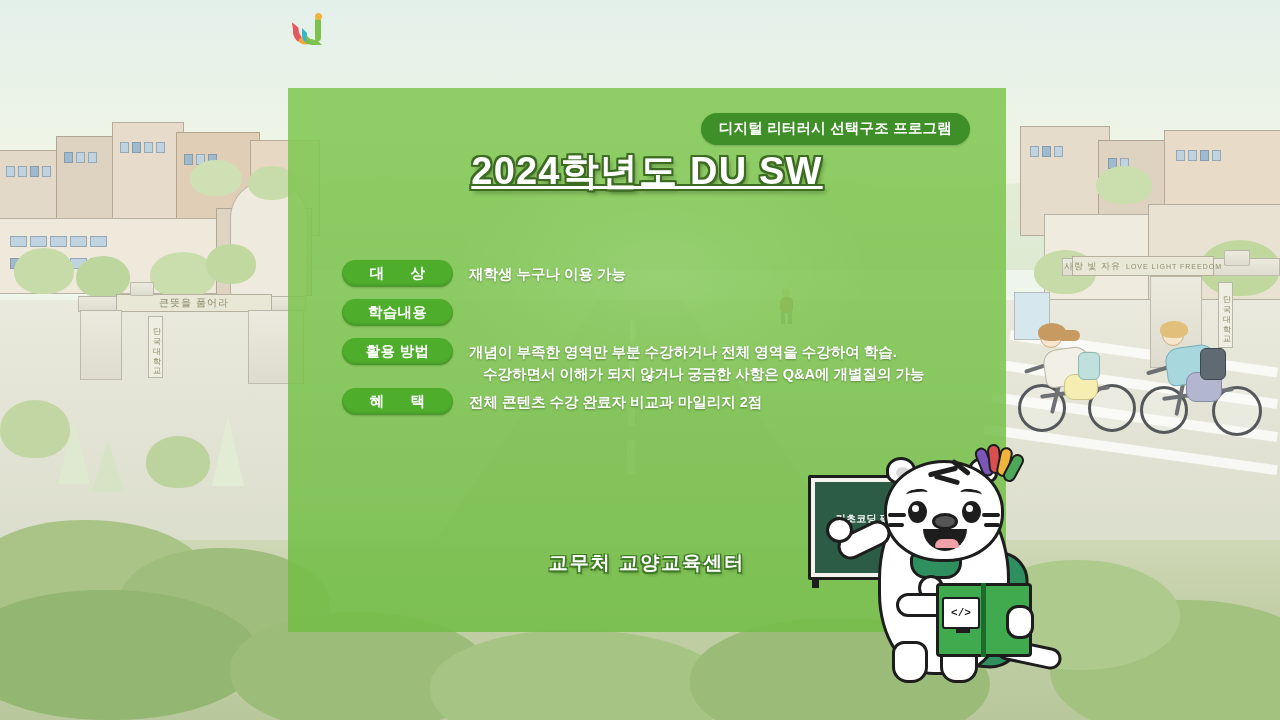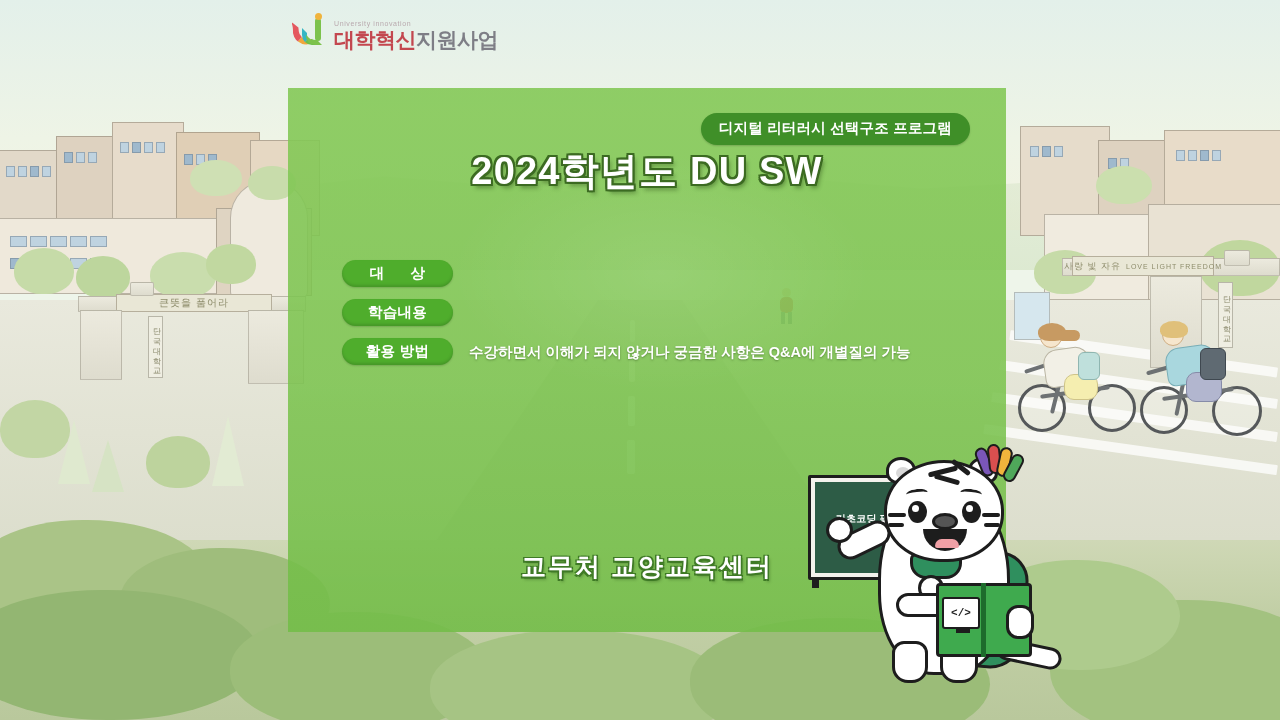--- a/index.html
+++ b/index.html
@@ -124,21 +124,21 @@
     text-align:center; color:#ffffff;
     font-size:38px; font-weight:bold; line-height:1.32;
     letter-spacing:1.2px;
     text-shadow:
       -2px -2px 0 #3c6b22, 2px -2px 0 #3c6b22,
       -2px  2px 0 #3c6b22, 2px  2px 0 #3c6b22,
        0   -2px 0 #3c6b22, 0    2px 0 #3c6b22,
       -2px  0   0 #3c6b22, 2px  0   0 #3c6b22,
        3px  4px 4px rgba(40,70,20,.45);
   }
-  #poster-title .tline { display:block; }
+  #poster-title .tline { display:block;text-decoration:underline; }
 
   
   #info-list {
     position:absolute; left:54px; top:172px; right:26px;
   }
   .info-row {
     display:flex; align-items:flex-start; margin-bottom:12px;
   }
   .info-row.tall { margin-bottom:2px; }
   .row-pill {
@@ -155,21 +155,21 @@
     text-shadow:0 1px 2px rgba(45,80,25,.5);
     padding-top:3px;
   }
   .row-value .vline { display:block; }
   .row-value.indent2 .vline:nth-child(2){ padding-left:14px; }
 
   
   #footer-org {
     position:absolute; left:0; right:0; top:462px;
     text-align:center; color:#ffffff;
-    font-size:25px; font-weight:bold; letter-spacing:2px;
+    font-size:19px; font-weight:bold; letter-spacing:2px;
     text-shadow:
       -1.5px -1.5px 0 #3f7a26, 1.5px -1.5px 0 #3f7a26,
       -1.5px  1.5px 0 #3f7a26, 1.5px  1.5px 0 #3f7a26,
        2px 3px 3px rgba(40,70,20,.4);
   }
 
   
   #brand-logo {
     position:absolute; left:293px; top:16px;
     display:flex; align-items:flex-end; gap:7px;
@@ -512,55 +512,59 @@
   </div>
 
   <div id="brand-logo">
     <div id="logo-mark">
       <span class="u-left"></span>
       <span class="u-mid"></span>
       <span class="j-hook"></span>
       <span class="j-stem"></span>
       <span class="j-dot"></span>
     </div>
-    <div id="logo-text">
-      <span id="logo-eng">University innovation</span>
-      <span id="logo-kor">
-        <span class="k1">대학혁신</span><span class="k2">지원사업</span>
-      </span>
-    </div>
   </div>
 
   <div id="green-panel">
 
     <div id="program-badge">디지털 리터러시 선택구조 프로그램</div>
 
     <div id="poster-title">
       <span class="tline">2024학년도 DU SW</span>
     </div>
 
     <div id="info-list">
 
       <div class="info-row">
         <div class="row-pill">대      상</div>
+        <div class="row-value">
+          <span class="vline">재학생 누구나 이용 가능</span>
+        </div>
       </div>
 
       <div class="info-row">
         <div class="row-pill">학습내용</div>
       </div>
 
 
       <div class="info-row tall">
         <div class="row-pill">활용 방법</div>
         <div class="row-value indent2">
+          <span class="vline">개념이 부족한 영역만 부분 수강하거나 전체 영역을 수강하여 학습.</span>
           <span class="vline">수강하면서 이해가 되지 않거나 궁금한 사항은 Q&amp;A에 개별질의 가능</span>
         </div>
       </div>
 
 
+      <div class="info-row">
+        <div class="row-pill">혜      택</div>
+        <div class="row-value">
+          <span class="vline">전체 콘텐츠 수강 완료자 비교과 마일리지 2점</span>
+        </div>
+      </div>
 
     </div>
 
     <div id="footer-org">교무처 교양교육센터</div>
   </div>
 
   <div id="mascot-scene">
 
     <div id="chalkboard">
       <div id="chalkboard-inner">

